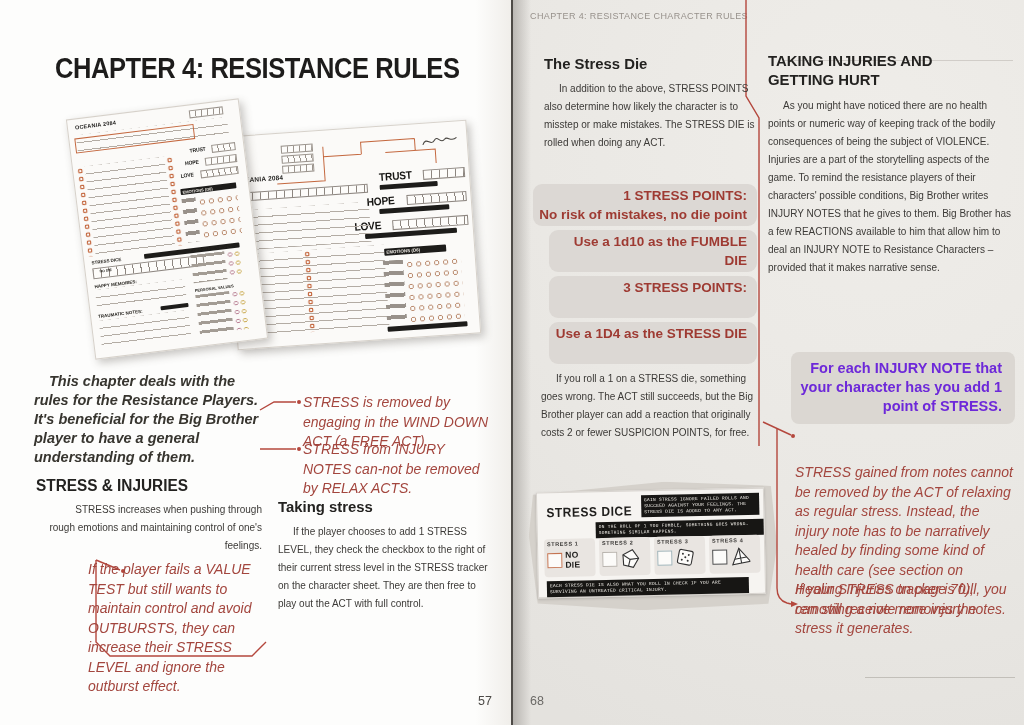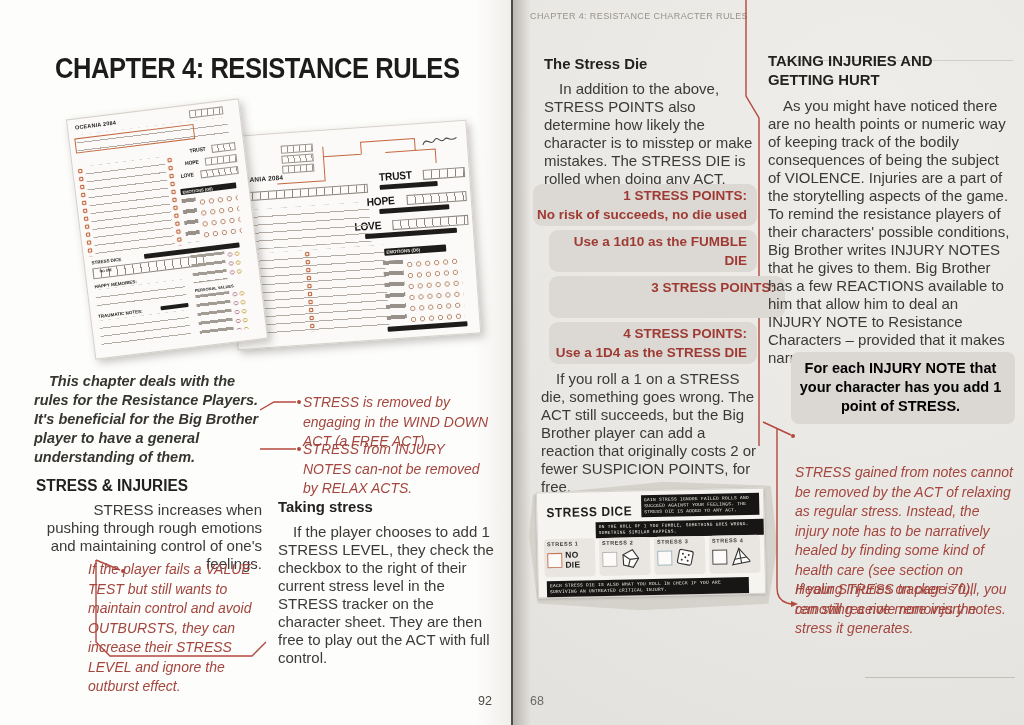--- a/index.html
+++ b/index.html
@@ -10,21 +10,21 @@
   .page-left{position:absolute;left:0;top:0;width:511px;height:725px;
     background:linear-gradient(90deg,#fdfdfc 0%,#fdfdfc 93%,#f0eeea 100%);}
   .spine{position:absolute;left:511px;top:0;width:2px;height:725px;background:#4e4b47;}
   .page-right{position:absolute;left:513px;top:0;width:511px;height:725px;
     background:radial-gradient(120% 90% at 70% 20%, #efede9 0%, #eae8e4 55%, #e4e2de 100%);}
   .spine-shadow{position:absolute;left:0;top:0;width:18px;height:725px;
     background:linear-gradient(90deg,rgba(80,75,70,.30),rgba(80,75,70,0));}
   .streak{position:absolute;height:1px;background:#b9b5af;opacity:.55;}
 
   
-  .body-txt{font-size:15px;line-height:18px;color:#3c3a37;}
+  .body-txt{font-size:10px;line-height:18px;color:#3c3a37;}
   .ind{text-indent:15px;}
   .h-bold{font-weight:700;color:#232220;transform:scaleX(.96);transform-origin:0 0;white-space:nowrap;}
   .red-it{font-size:14px;line-height:19.5px;font-style:italic;color:#a3463e;}
   .abs{position:absolute;}
   svg.deco{position:absolute;overflow:visible;}
   .deco path{fill:none;stroke:#b4473d;stroke-width:1.4;}
   .deco circle{fill:#b4473d;}
 
   
   .chapter-title{position:absolute;left:55px;top:52px;font-size:29px;font-weight:700;
@@ -77,21 +77,21 @@
     font-size:4.5px;line-height:6px;letter-spacing:.3px;padding:2px 3px;text-transform:uppercase;}
   .sd-cols{position:absolute;left:6px;top:46px;width:216px;height:38px;display:flex;gap:4px;}
   .sd-col{flex:1;background:#e9e5e1;border-radius:4px;padding:2px 3px;position:relative;}
   .sd-col .lbl{font-size:5.5px;letter-spacing:.6px;color:#3a3836;font-weight:700;text-transform:uppercase;}
   .sd-col .row{display:flex;align-items:center;gap:3px;margin-top:3px;}
   .chk{width:13px;height:13px;background:#fcfbf9;border:1.6px solid #888;flex:none;}
   .no-die{font-size:8.5px;font-weight:700;color:#1d1c1a;letter-spacing:.2px;}
 
   
   .injury-box{position:absolute;left:278px;top:352px;width:224px;box-sizing:border-box;background:#dbd7d2;
-    border-radius:8px;text-align:center;padding:7px 13px 8px 8px;font-weight:700;color:#000000;
+    border-radius:8px;text-align:right;padding:7px 13px 8px 8px;font-weight:700;color:#6d28d9;
     font-size:14.5px;line-height:19px;}
   .running{position:absolute;left:17px;top:10px;font-size:9.5px;color:#97918b;letter-spacing:.4px;
     transform:scaleX(.95);transform-origin:0 0;white-space:nowrap;}
 </style>
 </head>
 <body>
 
 <div id="stage">
 
   <div class="page-left">
@@ -195,51 +195,50 @@
         <circle cx="41" cy="12" r="2"></circle>
       <path d="M2,59 H38"></path>
         <circle cx="41" cy="59" r="2"></circle>
     </svg>
     <div class="red-it abs" style="left:303px;top:393px;width:192px;">STRESS is removed by engaging in the WIND DOWN ACT (a FREE ACT).</div>
     <div class="red-it abs" style="left:303px;top:440px;width:192px;">STRESS from INJURY NOTES can-not be removed by RELAX ACTS.</div>
 
     <div class="h-bold abs" style="left:278px;top:498px;font-size:15.5px;">Taking stress</div>
     <div class="body-txt ind abs" style="left:278px;top:523px;width:216px;">If the player chooses to add 1 STRESS LEVEL, they check the checkbox to the right of their current stress level in the STRESS tracker on the character sheet. They are then free to play out the ACT with full control.</div>
 
-    <div class="pn" style="left:478px;top:694px;">92</div>
+    <div class="pn" style="left:478px;top:694px;">57</div>
   </div>
 
   <div class="spine"></div>
 
   <div class="page-right">
     <div class="spine-shadow"></div>
     <div class="streak" style="left:270px;top:60px;width:230px;"></div>
     <div class="streak" style="left:352px;top:677px;width:150px;opacity:.8;"></div>
 
     <div class="running">CHAPTER 4: RESISTANCE CHARACTER RULES</div>
 
     <svg class="deco" style="left:0;top:0;width:250px;height:460px;">
       <path d="M233,0 V96 L246,118 V446"></path>
     </svg>
 
     <div class="h-bold abs" style="left:31px;top:55px;font-size:15.5px;">The Stress Die</div>
     <div class="body-txt ind abs" style="left:31px;top:80px;width:212px;">In addition to the above, STRESS POINTS also determine how likely the character is to misstep or make mistakes. The STRESS DIE is rolled when doing any ACT.</div>
 
     <div class="stress-box" style="left:20px;top:184px;width:224px;">
       <div>1 STRESS POINTS:</div>
-      <div>No risk of succeeds, no die used</div>
+      <div>No risk of mistakes, no die point</div>
     </div>
     <div class="stress-box" style="left:36px;top:230px;width:208px;">
       <div>Use a 1d10 as the FUMBLE DIE</div>
     </div>
-    <div class="stress-box" style="left:36px;top:276px;width:236px;">
+    <div class="stress-box" style="left:36px;top:276px;width:208px;">
       <div>3 STRESS POINTS:</div>
     </div>
     <div class="stress-box" style="left:36px;top:322px;width:208px;">
-      <div>4 STRESS POINTS:</div>
       <div>Use a 1D4 as the STRESS DIE</div>
     </div>
 
     <div class="body-txt ind abs" style="left:28px;top:370px;width:216px;">If you roll a 1 on a STRESS die, something goes wrong. The ACT still succeeds, but the Big Brother player can add a reaction that originally costs 2 or fewer SUSPICION POINTS, for free.</div>
 
     <div class="sd-card">
       <div class="blob"></div>
       <div class="sd-inner">
         <div class="sd-title">STRESS DICE</div>
         <div class="sd-note" style="right:4px;top:4px;width:112px;">GAIN STRESS IGNORE FAILED ROLLS AND SUCCEED AGAINST YOUR FEELINGS. THE STRESS DIE IS ADDED TO ANY ACT.</div>

